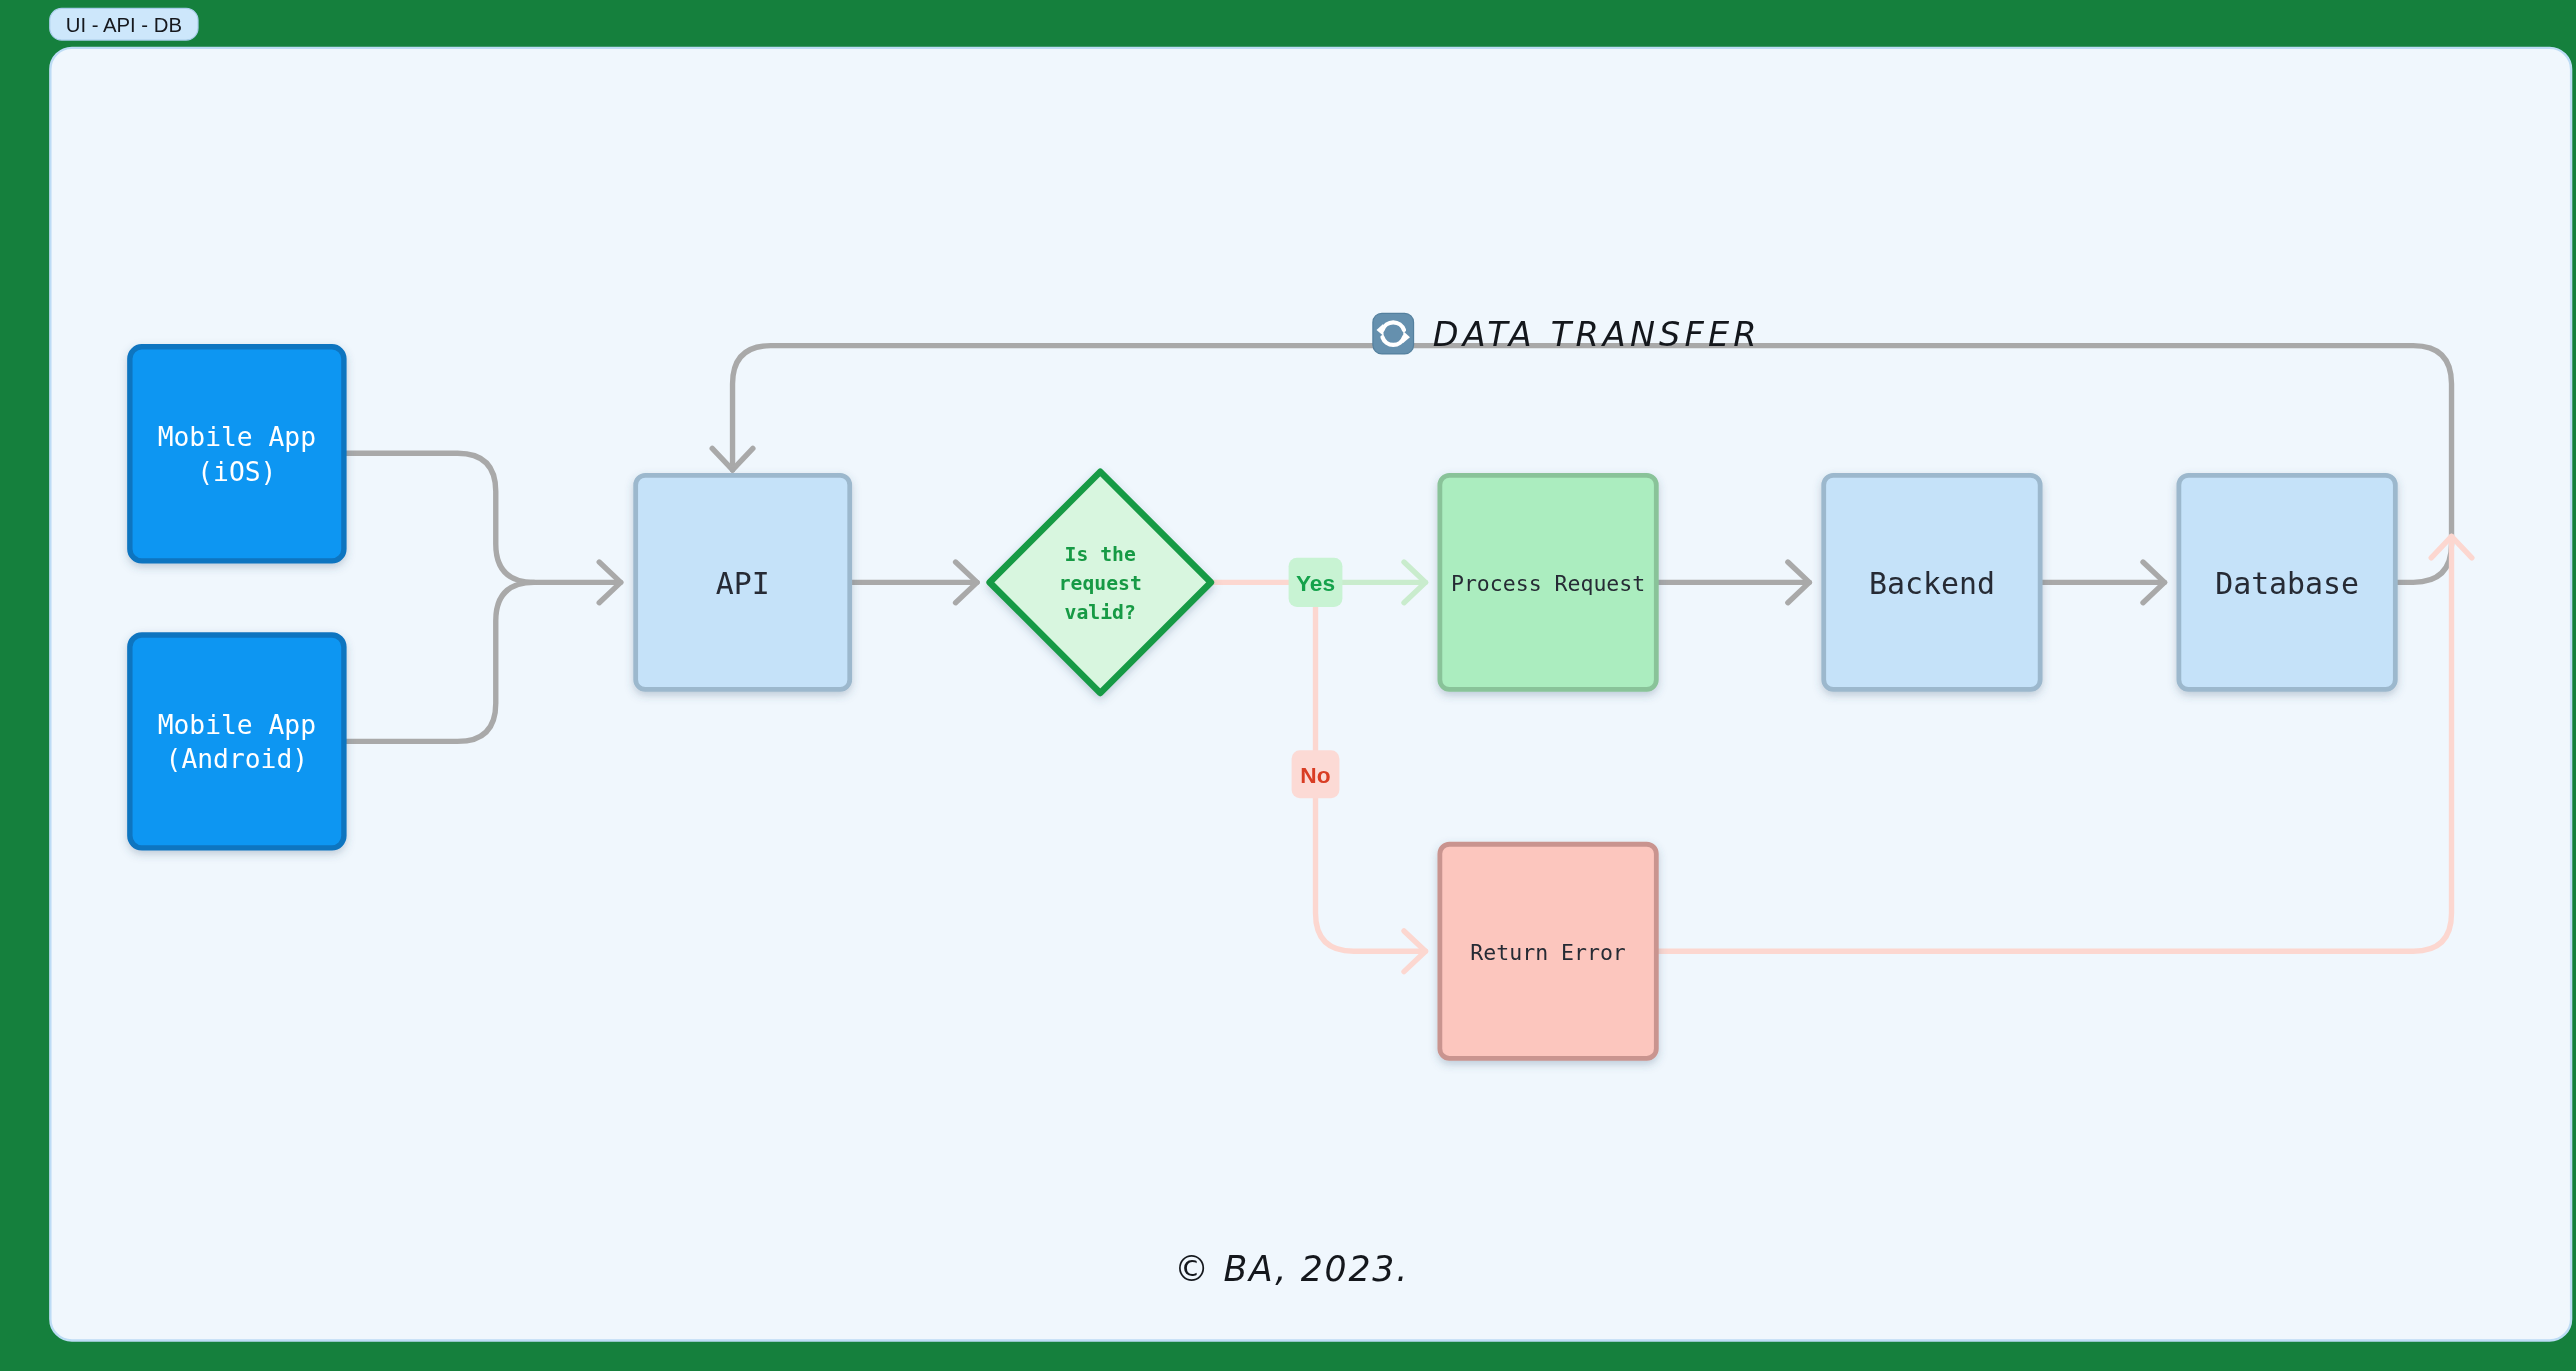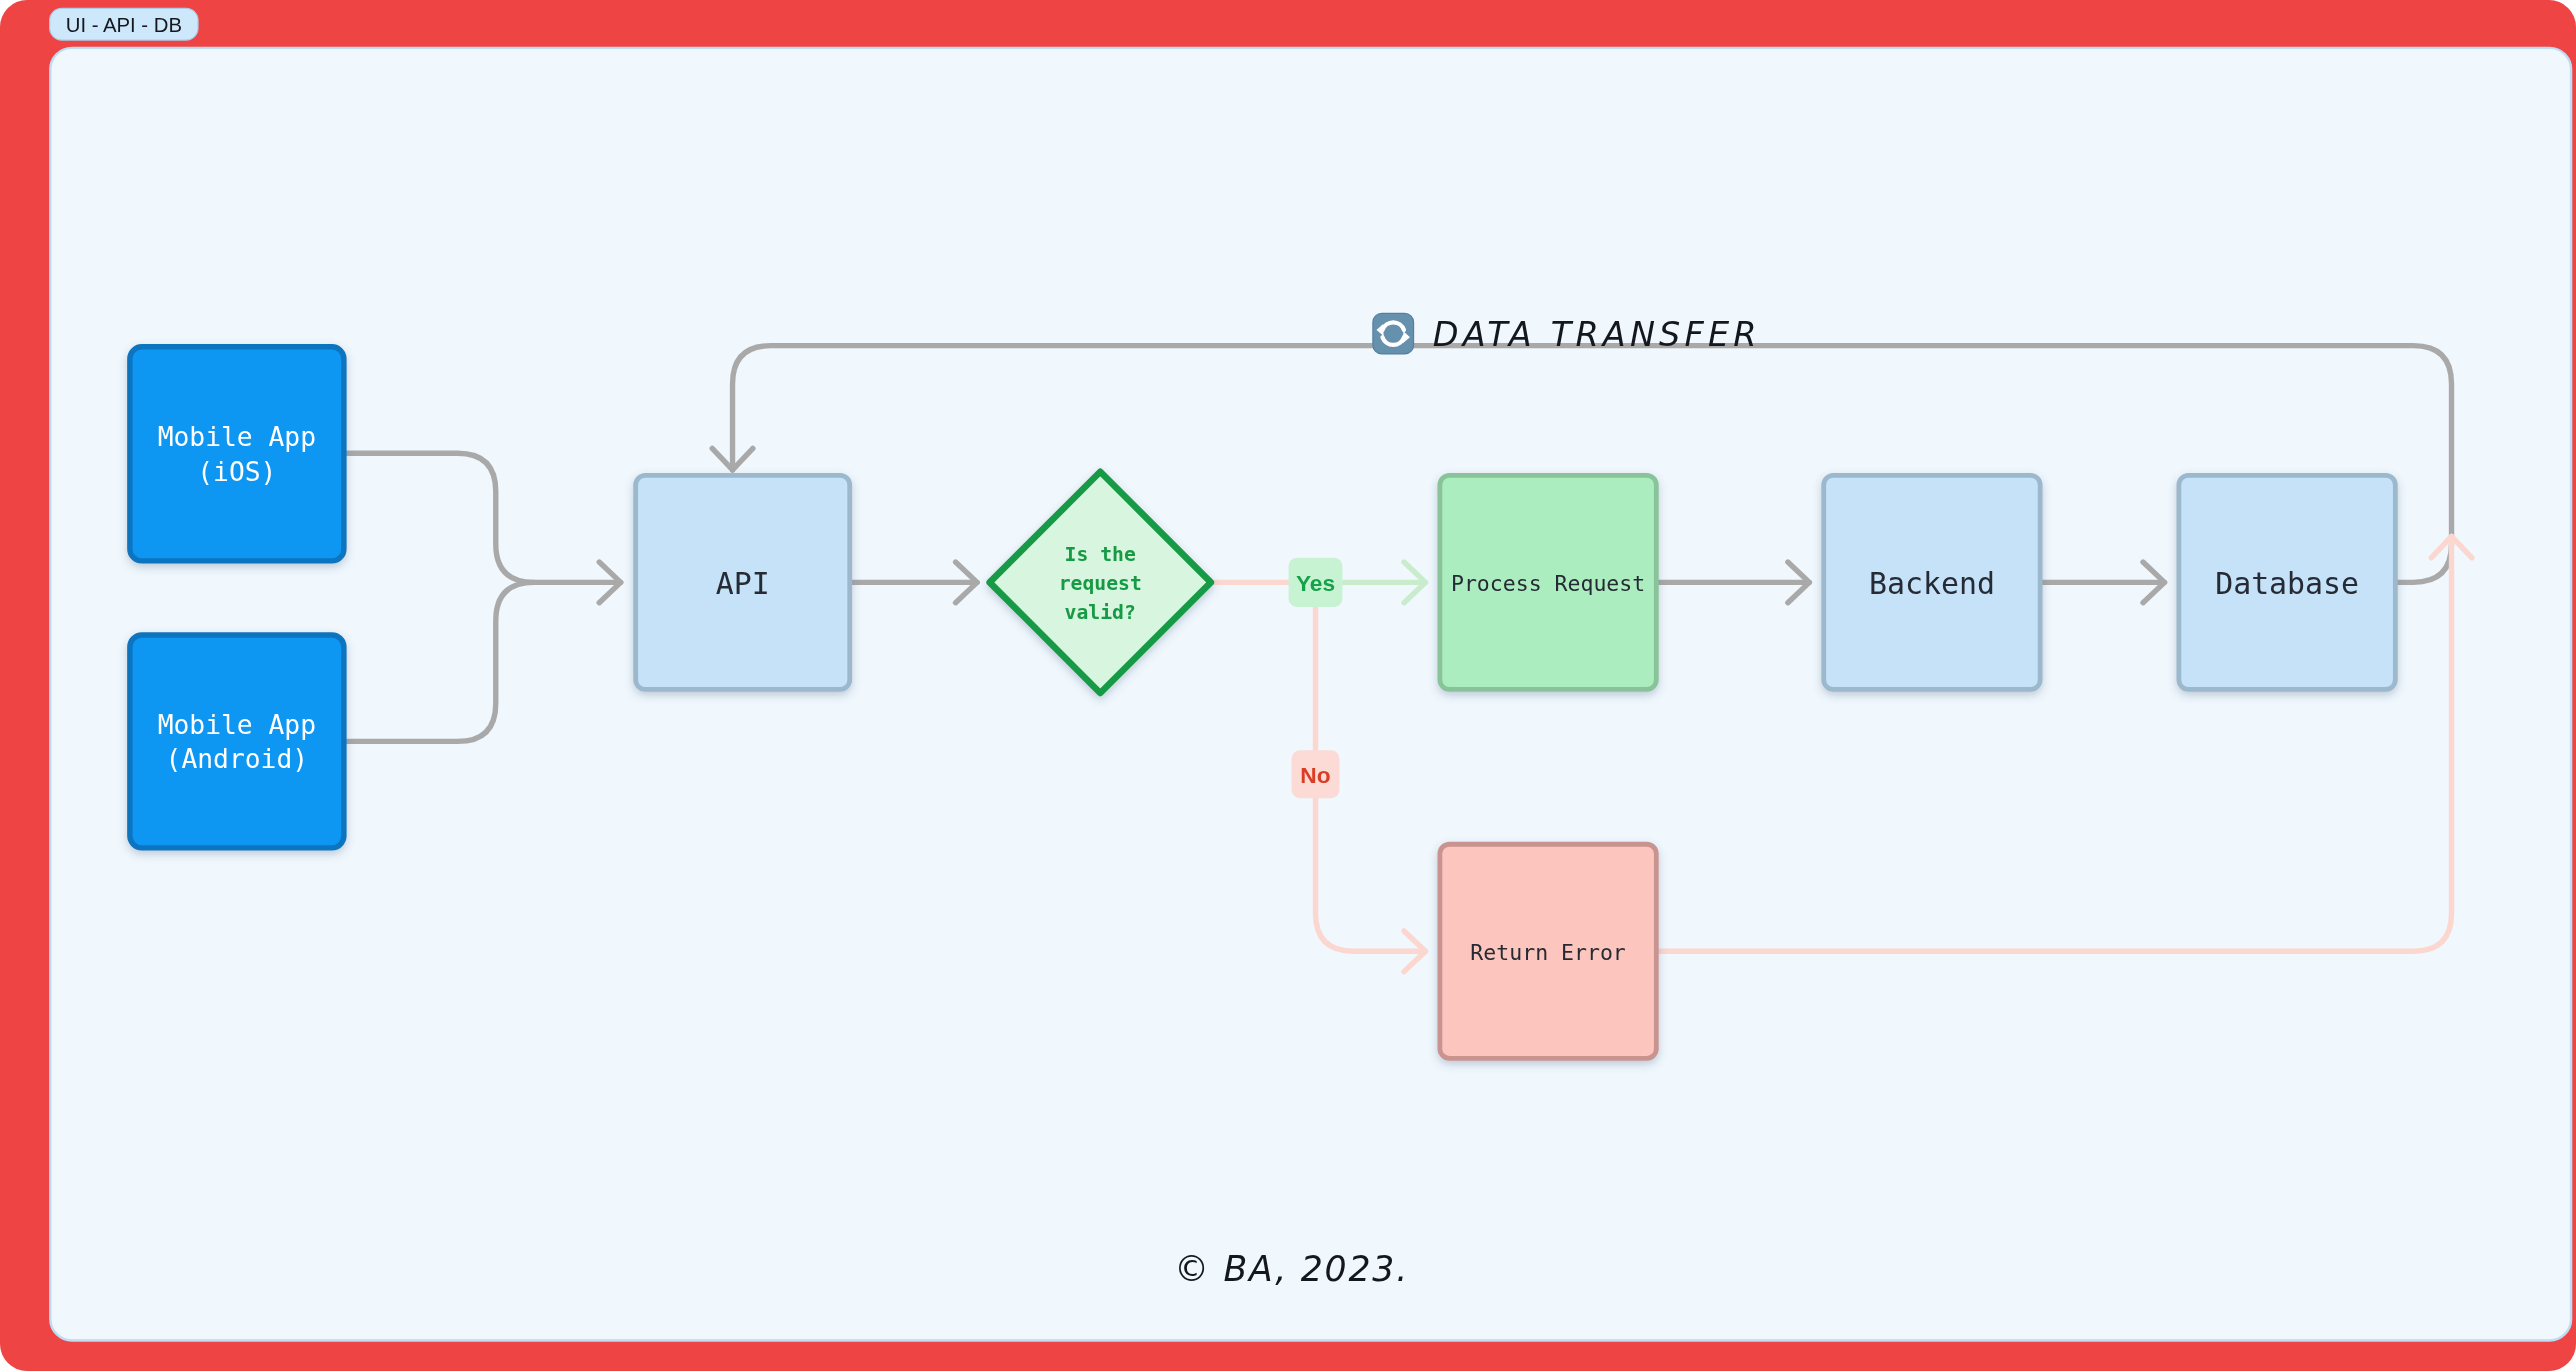--- a/index.html
+++ b/index.html
@@ -1,22 +1,21 @@
 <!DOCTYPE html>
 <html style="font-size:9.6px"><head>
 <meta charset="utf-8">
 <style>
   html, body { margin: 0; padding: 0; background: #ffffff; }
   .stage {
     position: relative;
     width: 2576px;
     height: 1371px;
-    background: #ef4444;
+    background: #15803d;
     font-family: "DejaVu Sans Mono", monospace;
-    border-radius: 27px;
   }
   svg { display: block; }
   text { user-select: none; }
   .node-label   { font-family: "DejaVu Sans Mono", monospace; fill: #262c34; }
   .mobile-label { font-family: "DejaVu Sans Mono", monospace; fill: #ffffff; }
   .diamond-label{ font-family: "DejaVu Sans Mono", monospace; font-weight: bold; fill: #189a44; }
   .badge-label  { font-family: "Liberation Sans", sans-serif; fill: #16181d; }
   .edge-tag     { font-family: "Liberation Sans", sans-serif; font-weight: bold; }
   .hand         { font-family: "DejaVu Sans", sans-serif; font-style: italic; fill: #14171c; }
 </style>

